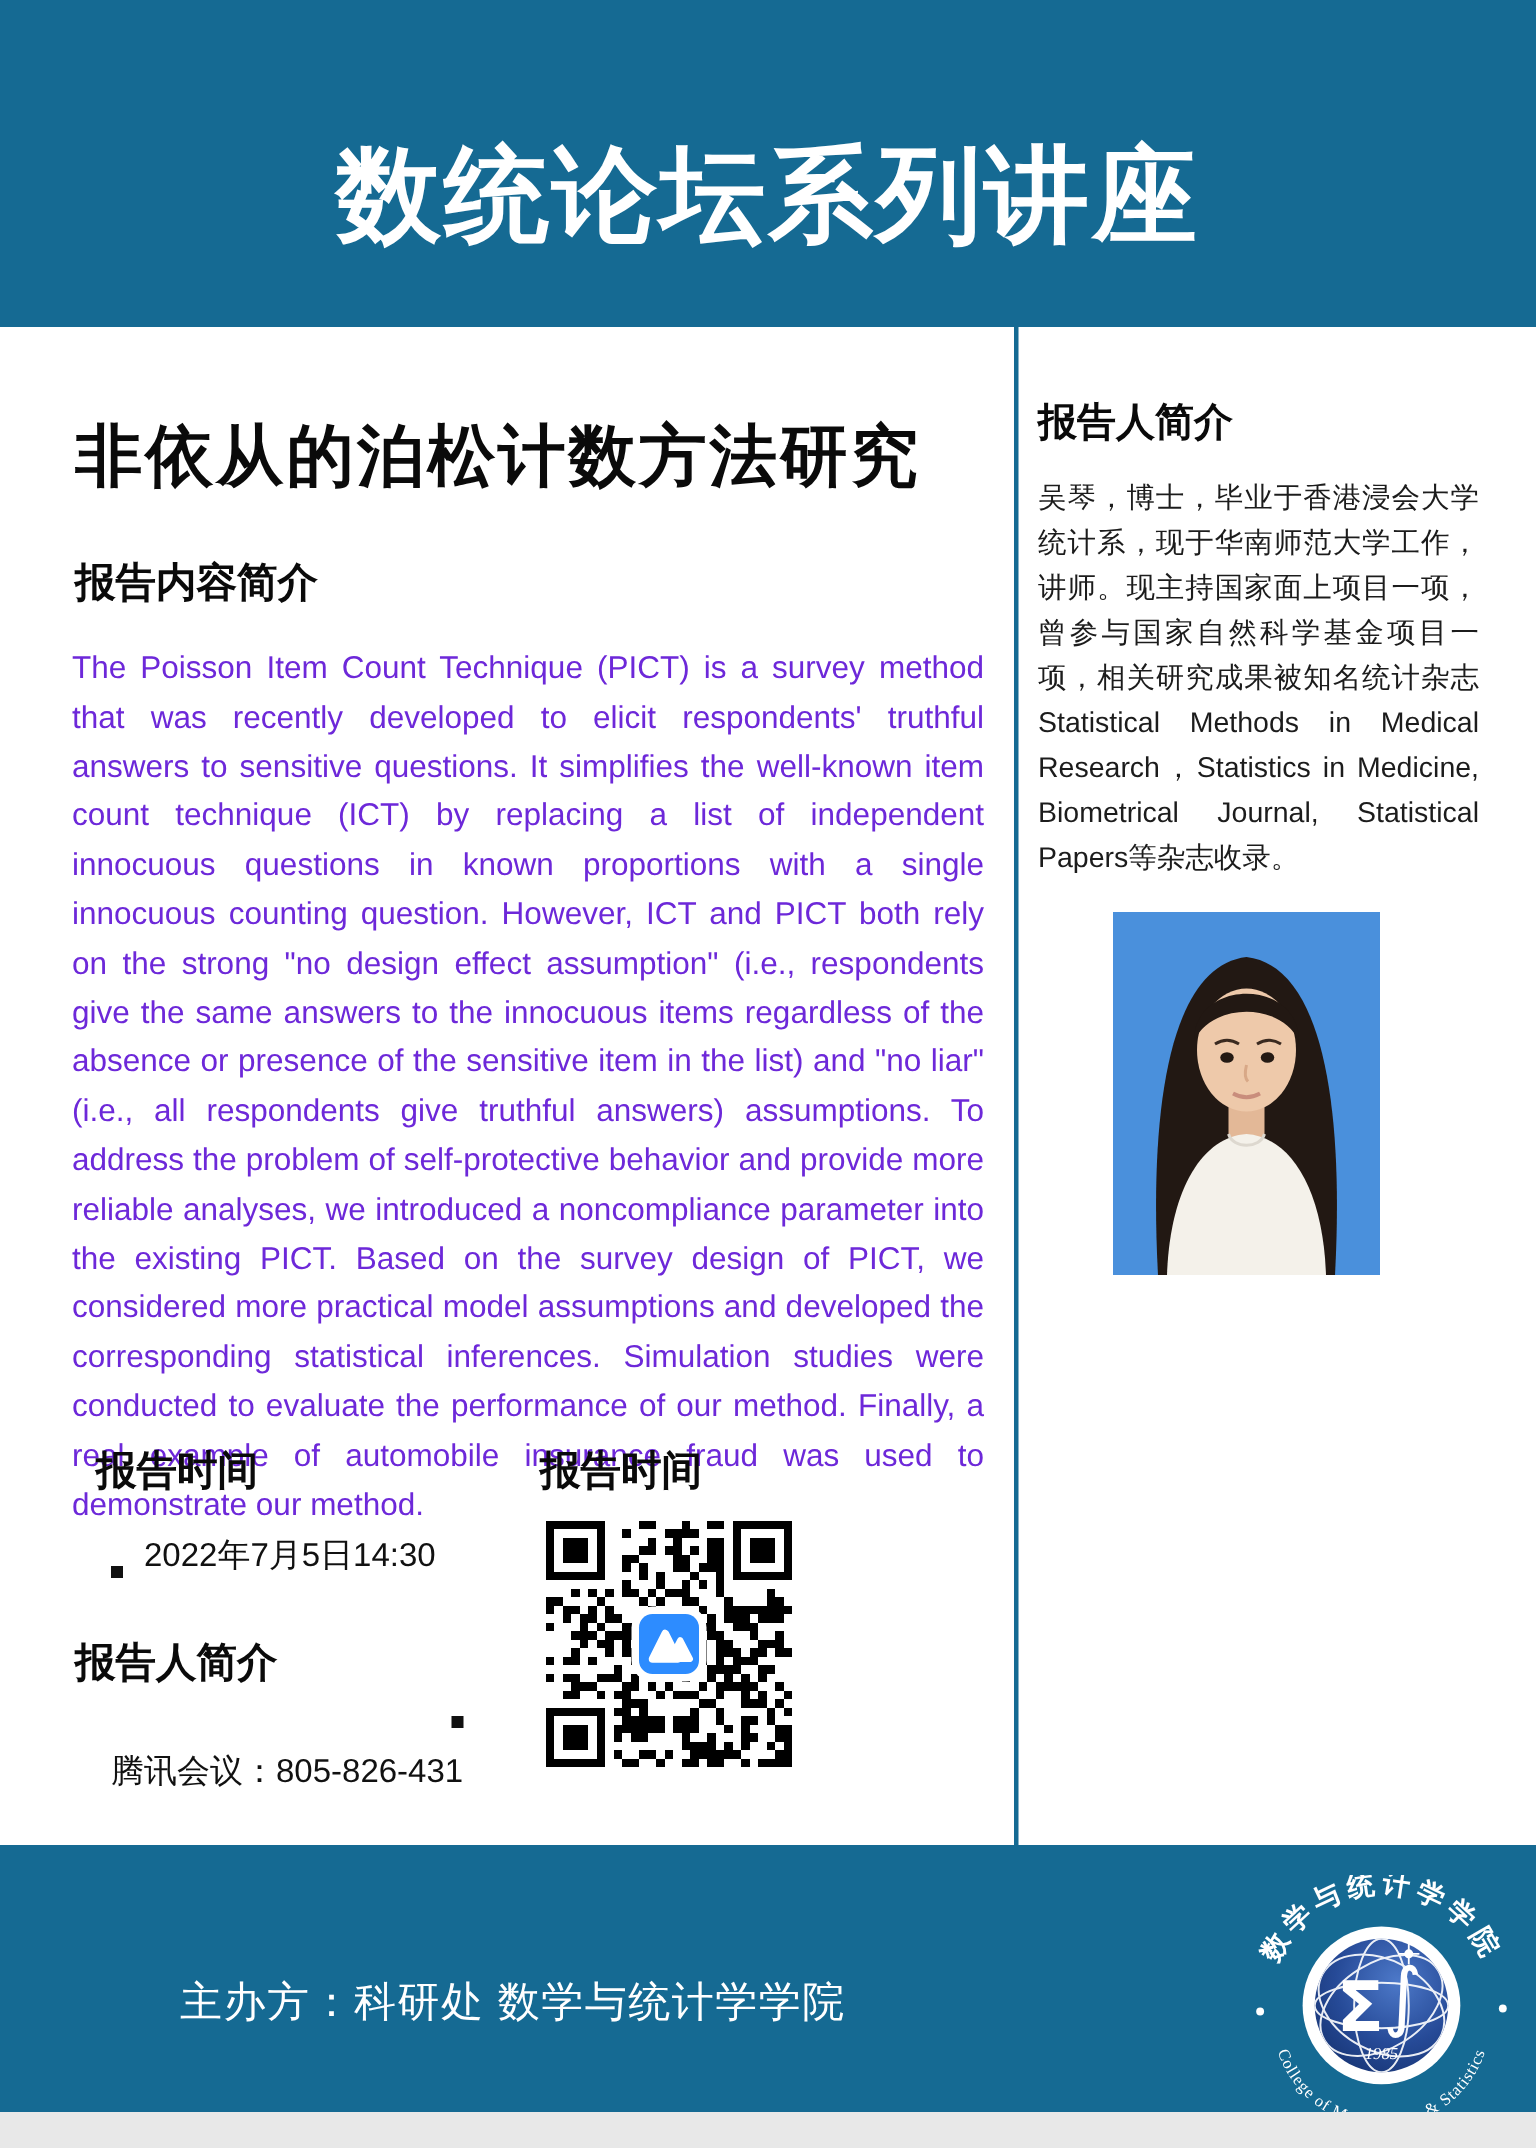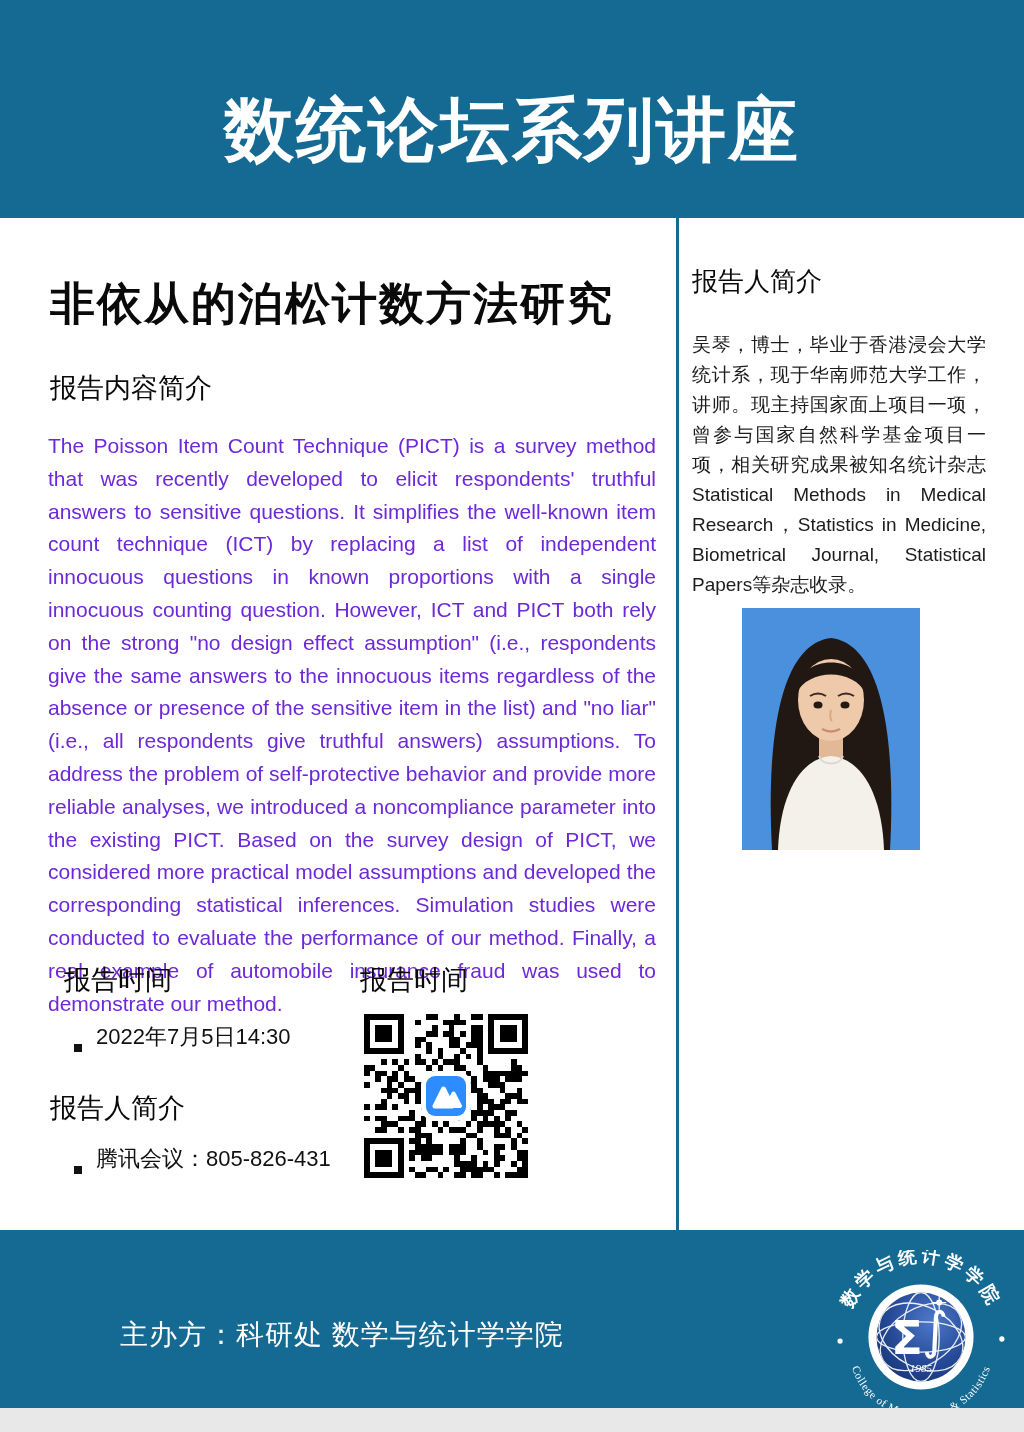--- a/index.html
+++ b/index.html
@@ -18,47 +18,47 @@
     padding-top:44px;white-space:nowrap;
   }
   
   .divider{position:absolute;left:676px;top:218px;width:3px;height:1012px;background:#156a93;}
   
   .talk-title{
     position:absolute;left:50px;top:274px;width:620px;
     font-size:45px;font-weight:700;letter-spacing:2px;color:#0a0a0a;white-space:nowrap;font-family:Liberation Mono, monospace;
   }
   .h-section{
-    position:absolute;font-size:27px;font-weight:400;color:#0a0a0a;white-space:nowrap;
+    position:absolute;font-size:27px;font-weight:700;color:#0a0a0a;white-space:nowrap;
   }
   .h-abstract{left:50px;top:370px;}
   .h-time{left:64px;top:962px;}
   .h-location{left:50px;top:1090px;}
   .h-qr{left:360px;top:962px;}
   .h-speaker{left:692px;top:264px;font-size:26px;}
   .abstract{
     position:absolute;left:48px;top:430px;width:608px;
     font-size:21px;line-height:32.8px;text-align:justify;color:#6d28d9;
   }
   .bullet-row{position:absolute;display:flex;align-items:flex-end;gap:14px;}
   .bullet-row .sq{width:8px;height:8px;background:#111;flex:0 0 auto;}
   .bullet-row .bullet-text{font-size:22px;color:#111;white-space:nowrap;}
   .row-time{left:74px;top:1022px;}
-  .row-location{left:74px;top:1144px;}
+  .row-location{left:74px;top:1144px;flex-direction:column;}
   
   .qr-wrap{position:absolute;left:364px;top:1014px;width:164px;height:164px;background:#fff;}
   .qr-wrap svg{display:block;width:164px;height:164px;}
   .meet-icon{
     position:absolute;left:62px;top:62px;width:40px;height:40px;border-radius:9px;
     background:#2d8cff;box-shadow:0 0 0 5px #ffffff;display:flex;align-items:center;justify-content:center;
   }
   
   .speaker-bio{
     position:absolute;left:692px;top:318px;width:294px;
-    font-size:19px;line-height:30px;text-align:justify;color:#1c1c1c;margin-top:12px;
+    font-size:19px;line-height:30px;text-align:justify;color:#1c1c1c;
   }
   .photo{position:absolute;left:742px;top:608px;width:178px;height:242px;}
   .photo svg{display:block;}
   
   .bottom-banner{
     position:absolute;left:0;top:1230px;width:1024px;height:202px;
     background:#156a93;overflow:hidden;
   }
   .host-line{
     position:absolute;left:120px;top:86px;color:#ffffff;

